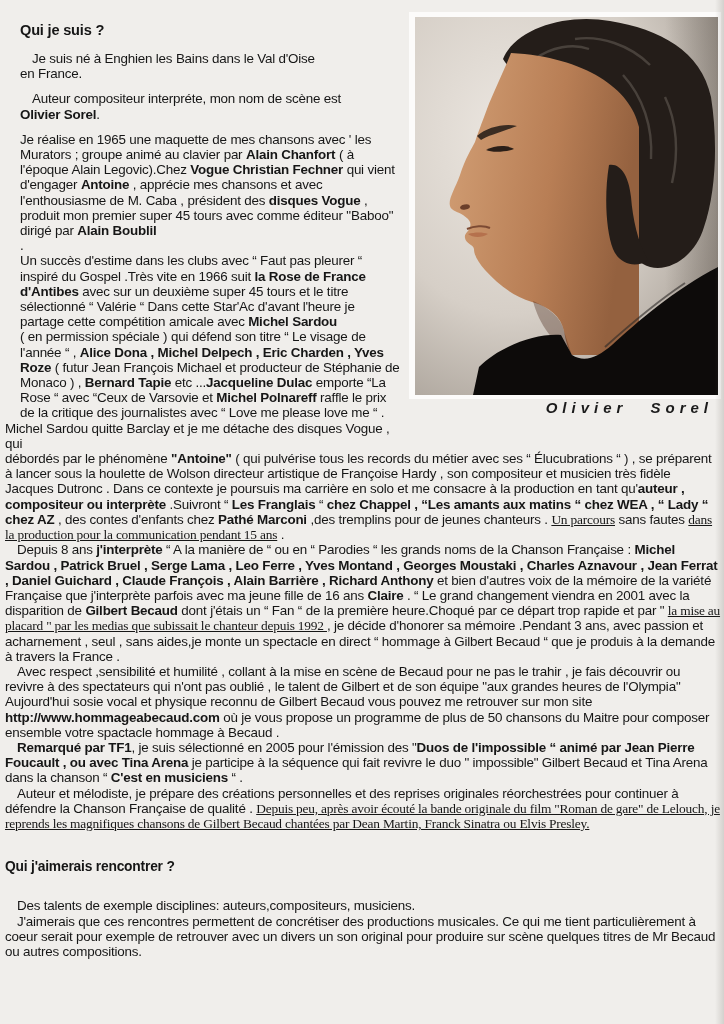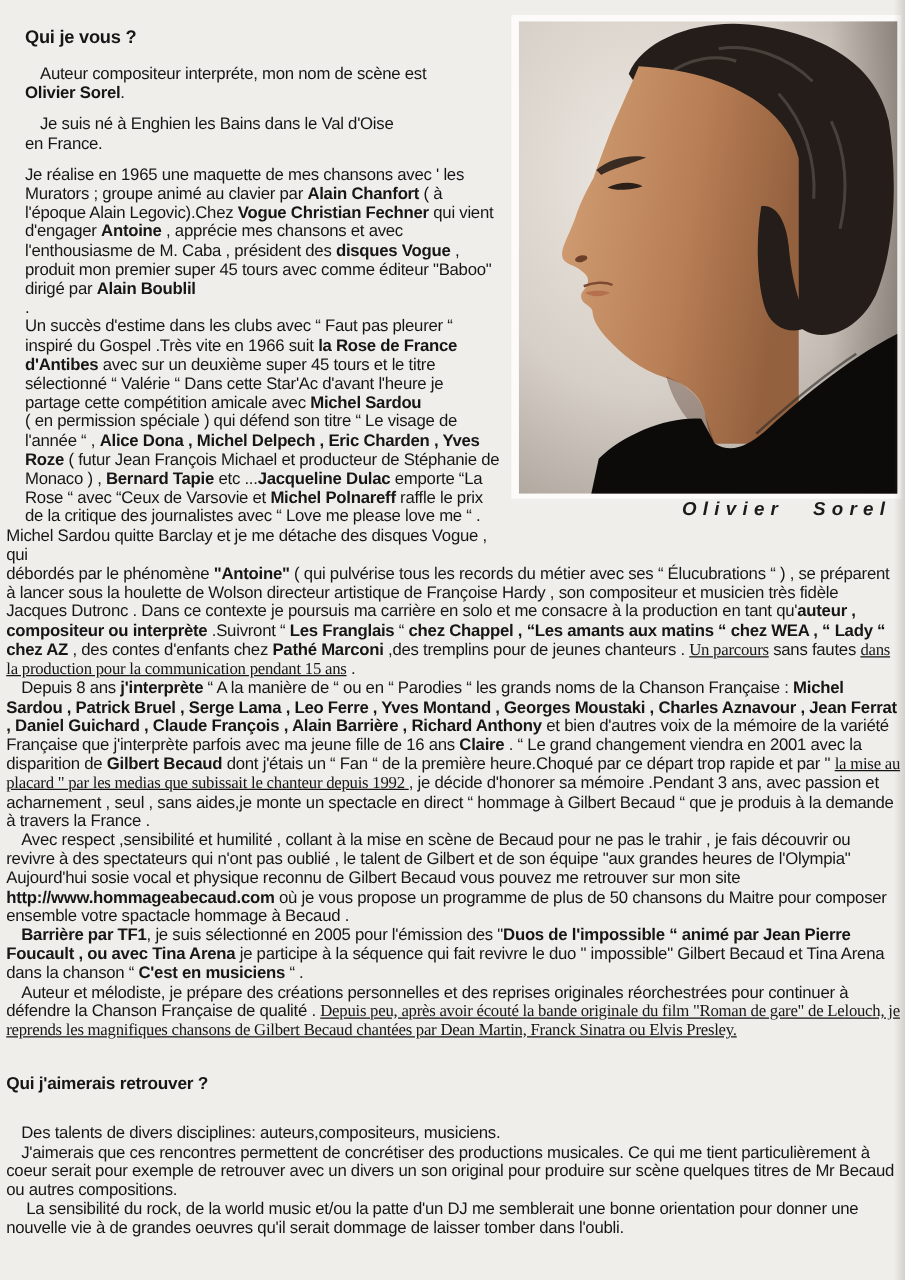--- a/index.html
+++ b/index.html
@@ -94,32 +94,31 @@
           <path fill="#0d0b0a" d="M58,378 L64,350 C84,330 120,316 146,318 L157,338 C170,346 183,340 197,328
                    C221,306 260,272 303,250 L303,378 Z"></path>
           <path d="M190,330 C210,312 240,286 270,266" stroke="#2a2624" stroke-width="2" fill="none" opacity="0.6"></path>
         </svg>
       </div>
       <div class="photo-caption">Olivier Sorel</div>
     </div>
 
     <div class="lspace"></div>
 
-    <h1>Qui je vous ?</h1>
+    <h1>Qui je suis ?</h1>
 
+    <p class="gap ind">Je suis né à Enghien les Bains dans le Val d'Oise<br>en France.</p>
     <p class="gap ind">Auteur compositeur interpréte, mon nom de scène est<br><b>Olivier Sorel</b>.</p>
-    <p class="gap ind">Je suis né à Enghien les Bains dans le Val d'Oise<br>en France.</p>
     <p>Je réalise en 1965 une maquette de mes chansons avec ' les Murators ; groupe animé au clavier par <b>Alain Chanfort</b> ( à l'époque Alain Legovic).Chez <b>Vogue Christian Fechner</b> qui vient d'engager <b>Antoine</b> , apprécie mes chansons et avec l'enthousiasme de M. Caba , président des <b>disques Vogue</b> , produit mon premier super 45 tours avec comme éditeur "Baboo" dirigé par <b>Alain Boublil</b><br>.</p>
     <p>Un succès d'estime dans les clubs avec “ Faut pas pleurer “ inspiré du Gospel .Très vite en 1966 suit <b>la Rose de France d'Antibes</b> avec sur un deuxième super 45 tours et le titre sélectionné “ Valérie “ Dans cette Star'Ac d'avant l'heure je partage cette compétition amicale avec <b>Michel Sardou</b><br>( en permission spéciale ) qui défend son titre “ Le visage de l'année “ , <b>Alice Dona , Michel Delpech , Eric Charden , Yves Roze</b> ( futur Jean François Michael et producteur de Stéphanie de Monaco  ) , <b>Bernard Tapie</b> etc ...<b>Jacqueline Dulac</b> emporte “La Rose “ avec “Ceux de Varsovie et <b>Michel Polnareff</b> raffle le prix de la critique des journalistes avec “ Love me please love me “ . Michel Sardou quitte Barclay et je me détache des disques Vogue , qui<br>débordés par le phénomène <b>"Antoine"</b> ( qui pulvérise tous les records du métier avec ses “ Élucubrations “ ) , se préparent à lancer sous la houlette de Wolson directeur artistique de Françoise Hardy , son compositeur et musicien très fidèle Jacques Dutronc . Dans ce contexte je poursuis ma carrière en solo et me consacre à la production en tant qu'<b>auteur , compositeur ou interprète</b> .Suivront “ <b>Les Franglais</b> “ <b>chez Chappel , “Les amants aux matins “ chez WEA , “ Lady “ chez AZ</b> , des contes d'enfants chez <b>Pathé Marconi</b> ,des tremplins pour de jeunes chanteurs . <span class="ul">Un parcours</span> sans fautes <span class="ul">dans la production  pour la communication pendant 15 ans</span> .</p>
     <p class="ind">Depuis 8 ans <b>j'interprète</b> “ A la manière de “ ou en “ Parodies “ les grands noms de la Chanson Française : <b>Michel Sardou , Patrick Bruel , Serge Lama , Leo Ferre , Yves Montand , Georges Moustaki , Charles Aznavour , Jean Ferrat , Daniel Guichard , Claude François , Alain Barrière , Richard Anthony</b> et bien d'autres voix de la mémoire de la variété Française que j'interprète parfois avec ma jeune fille de 16 ans <b>Claire</b> . “ Le grand changement viendra en 2001 avec la disparition de <b>Gilbert Becaud</b> dont j'étais un “ Fan “ de la première heure.Choqué par ce départ trop rapide et par " <span class="ul">la mise au placard " par les medias que subissait le chanteur depuis 1992 </span>, je décide d'honorer sa mémoire .Pendant 3 ans, avec passion et acharnement , seul , sans aides,je monte un spectacle en direct “ hommage à Gilbert Becaud “ que je produis à la demande à travers la France .</p>
     <p class="ind">Avec respect ,sensibilité et humilité , collant à la mise en scène de Becaud pour ne pas le trahir , je fais découvrir ou revivre à des spectateurs qui n'ont pas oublié , le talent de Gilbert et de son équipe "aux grandes heures de l'Olympia" Aujourd'hui sosie vocal et physique reconnu de Gilbert Becaud vous pouvez me retrouver sur mon site <b>http://www.hommageabecaud.com</b> où je vous propose un programme de plus de 50 chansons du Maitre pour composer ensemble votre spactacle hommage à Becaud .</p>
-    <p class="ind"><b>Barrière par TF1</b>, je suis sélectionné en 2005 pour l'émission des "<b>Duos de l'impossible “ animé par Jean Pierre Foucault , ou avec Tina Arena</b> je participe à la séquence qui fait revivre le duo " impossible" Gilbert Becaud et Tina Arena dans la chanson “ <b>C'est en musiciens</b> “ .</p>
+    <p class="ind"><b>Remarqué par TF1</b>, je suis sélectionné en 2005 pour l'émission des "<b>Duos de l'impossible “ animé par Jean Pierre Foucault , ou avec Tina Arena</b> je participe à la séquence qui fait revivre le duo " impossible" Gilbert Becaud et Tina Arena dans la chanson “ <b>C'est en musiciens</b> “ .</p>
     <p class="ind">Auteur et mélodiste, je prépare des créations personnelles et des reprises originales réorchestrées pour continuer à défendre la Chanson Française de qualité . <span class="ul">Depuis peu, après avoir écouté la bande originale du film "Roman de gare" de Lelouch, je reprends les magnifiques chansons de Gilbert Becaud chantées par Dean Martin, Franck Sinatra ou Elvis Presley. </span></p>
 
-    <h2>Qui j'aimerais retrouver  ?</h2>
+    <h2>Qui j'aimerais rencontrer  ?</h2>
 
-    <p class="ind">Des talents de divers disciplines: auteurs,compositeurs, musiciens.</p>
+    <p class="ind">Des talents de exemple disciplines: auteurs,compositeurs, musiciens.</p>
     <p class="ind">J'aimerais que ces rencontres permettent de concrétiser des productions musicales. Ce qui me tient particulièrement à coeur serait pour exemple de retrouver avec un divers un son original pour produire sur scène quelques titres de Mr Becaud ou autres compositions.</p>
-    <p class="ind-lg">La sensibilité du rock, de la world music et/ou la patte d'un DJ me semblerait une bonne orientation pour donner une nouvelle vie à de grandes oeuvres qu'il serait dommage de laisser tomber dans l'oubli.</p>
   </div>
 
   <div class="scan-edge"></div>
 </div>
 
 </body></html>

